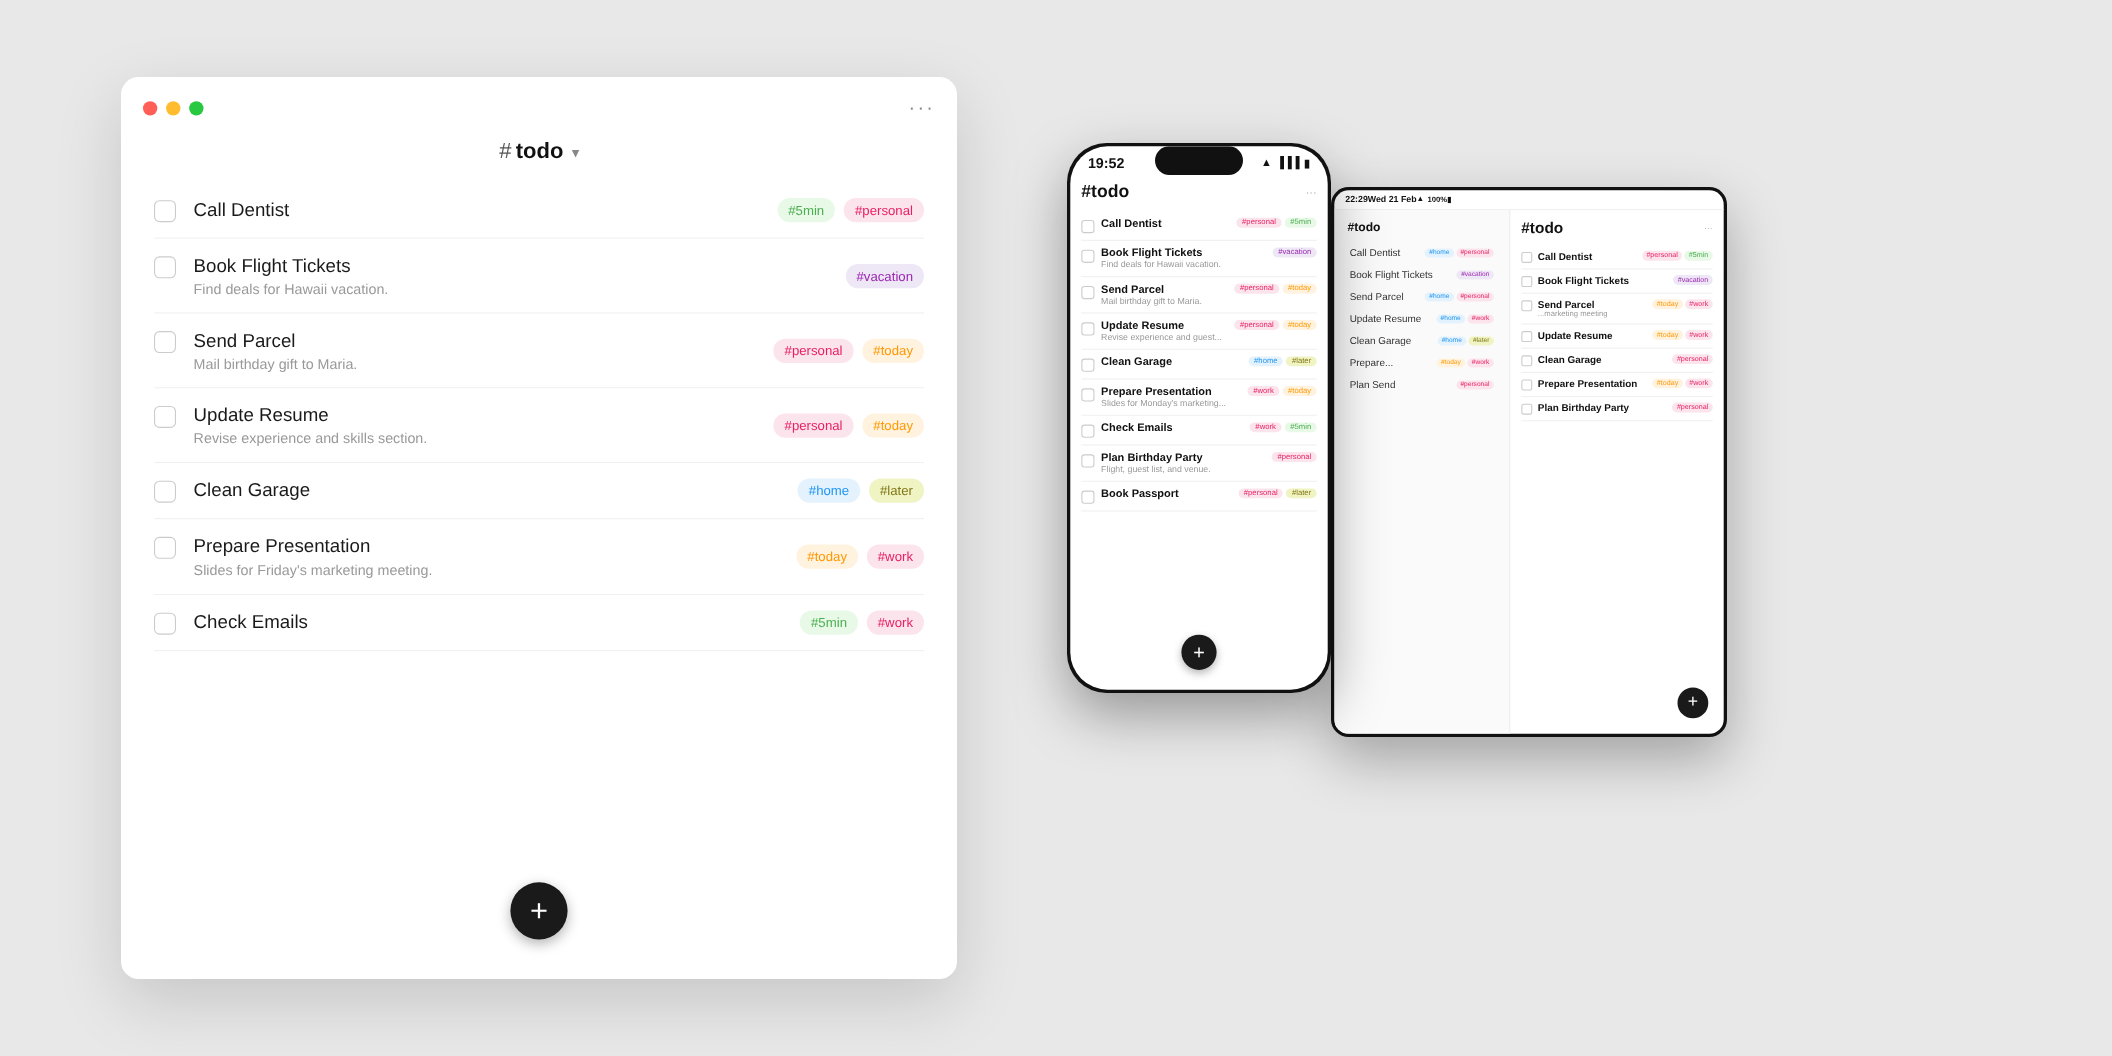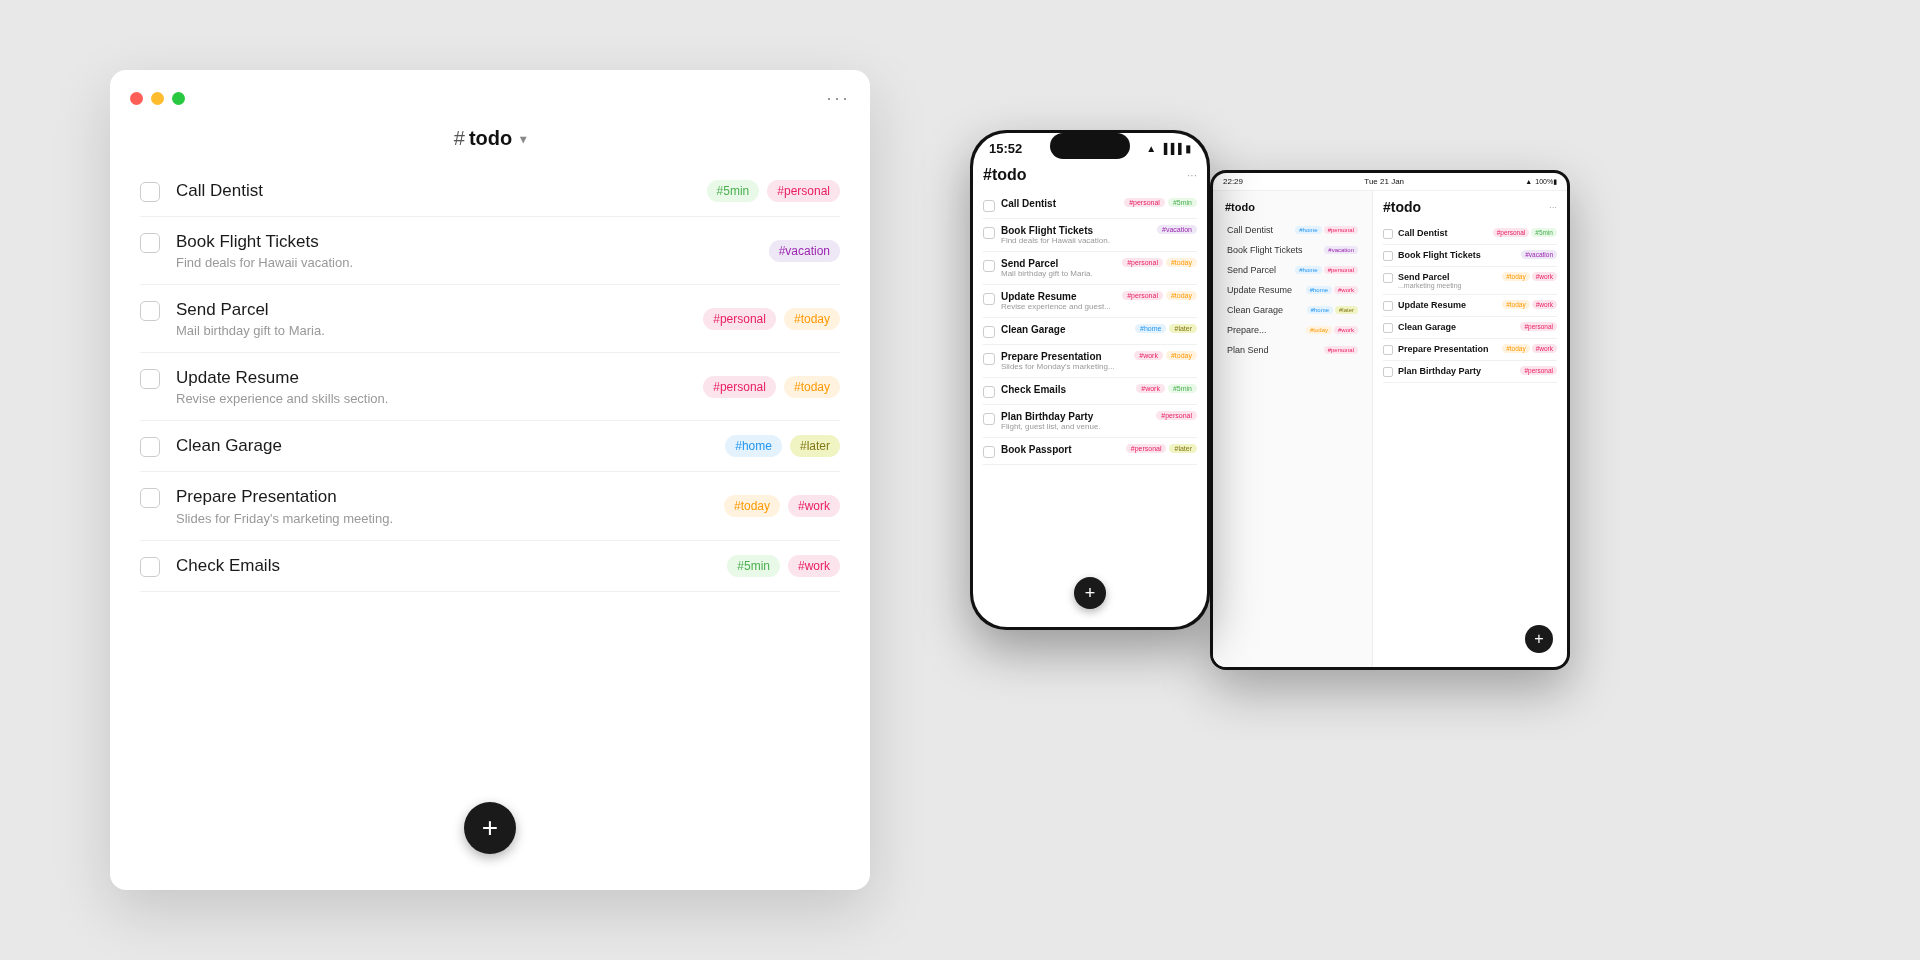--- a/index.html
+++ b/index.html
@@ -446,24 +446,23 @@
       color: #fff;
       display: flex;
       align-items: center;
       justify-content: center;
       font-size: 16px;
     }
 
     .tablet-status-bar {
       display: flex;
       align-items: center;
-      justify-content: space-between;
       padding: 4px 10px;
       font-size: 8px;
-      font-weight: 400;
+      font-weight: 700;
       color: #111;
       border-bottom: 1px solid #f0f0f0;
     }
   </style>
 </head>
 <body>
 
 <div class="desktop-window">
   <div class="title-bar">
     <div class="traffic-lights">
@@ -575,21 +574,21 @@
   <div class="add-button">+</div>
 </div>
 
 <div class="devices-container">
 
   <div class="phone-mockup">
     <div class="phone-screen">
       <div style="position:relative;height:100%;">
         <div class="dynamic-island"></div>
         <div class="phone-status-bar">
-          <span class="phone-time">15:52</span>
+          <span class="phone-time">19:52</span>
           <div class="phone-icons">
             <span>▲</span>
             <span>▐▐▐</span>
             <span>▮</span>
           </div>
         </div>
         <div class="phone-content">
           <div class="phone-header">
             <span class="phone-title">#todo</span>
             <span style="font-size:10px;color:#999">···</span>
@@ -712,21 +711,21 @@
       </div>
     </div>
   </div>
 
   <div class="tablet-mockup">
     <div class="tablet-screen">
       <div style="display:flex;flex-direction:column;width:100%;height:100%;">
 
         <div class="tablet-status-bar">
           <span>22:29</span>
-          <span>Tue 21 Jan</span>
+          <span>Wed 21 Feb</span>
           <div style="display:flex;gap:3px;font-size:7px">
             <span>▲</span>
             <span>100%▮</span>
           </div>
         </div>
         <div style="display:flex;flex:1;overflow:hidden;">
 
           <div class="tablet-sidebar">
             <div class="tablet-sidebar-title">#todo</div>
             <div id="tablet-sidebar-items">

